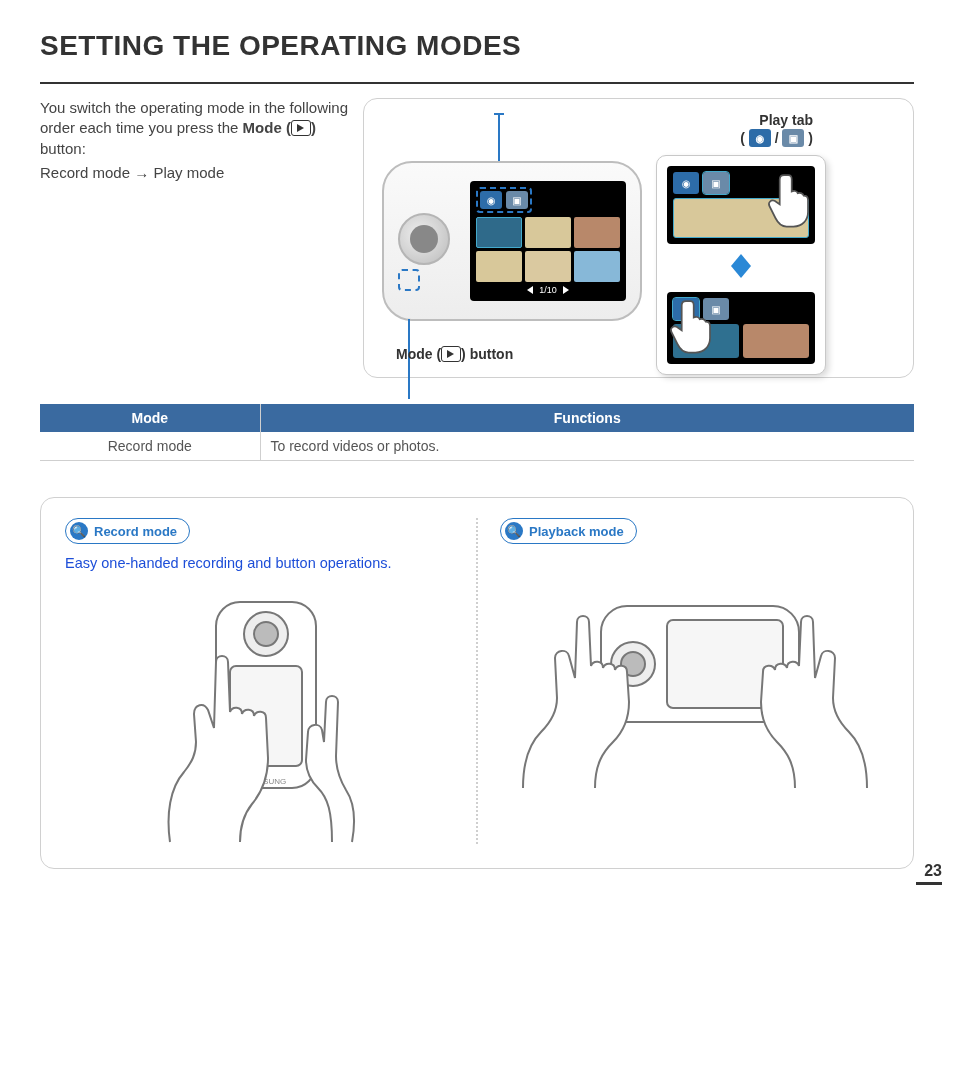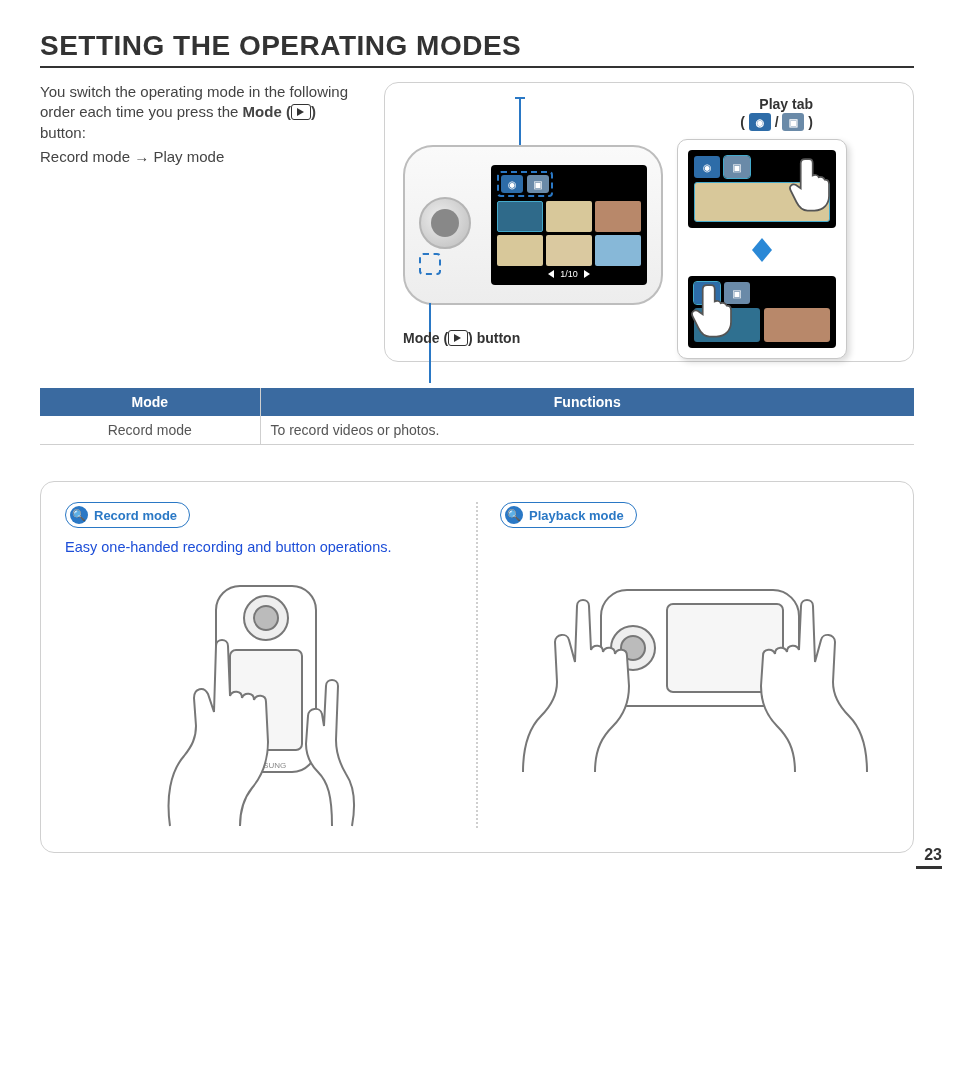--- a/index.html
+++ b/index.html
@@ -11,26 +11,26 @@
     margin: 0 auto;
     position: relative;
     padding: 30px 40px 40px 40px;
   }
   h1 {
     font-size: 28px;
     font-weight: 600;
     letter-spacing: 0.5px;
     color: #333;
     border-bottom: 2px solid #333;
-    padding-bottom: 4px;
+    padding-bottom: 20px;
     margin-bottom: 14px;
   }
   .top-section {
     display: flex;
-    gap: 24px;
+    gap: 3px;
     margin-bottom: 26px;
   }
   .intro-col {
     flex: 0 0 320px;
     font-size: 15px;
     line-height: 1.35;
     color: #444;
   }
   .intro-col p { margin-bottom: 4px; }
   .intro-col ul { list-style: none; padding-left: 4px; margin-top: 6px; }
@@ -101,21 +101,21 @@
   .thumb:nth-child(6){ background:#87b8d8; }
   .screen-bar{ display:flex;align-items:center;justify-content:center;gap:6px;color:#fff;font-size:9px;margin-top:3px; }
   .triangle-l,.triangle-r{ width:0;height:0;border-top:4px solid transparent;border-bottom:4px solid transparent; }
   .triangle-l{ border-right:6px solid #fff; }
   .triangle-r{ border-left:6px solid #fff; }
   .mode-btn-marker{
     position:absolute; left:14px; bottom:28px; width:22px; height:22px;
     border:2px dashed #2a78c5; border-radius:4px;
   }
   .mode-btn-label{
-    position:absolute; left:18px; bottom:14px;
+    position:absolute; left:32px; bottom:14px;
     font-size:14px; font-weight:700; color:#333;
   }
   .pointer1{
     position:absolute; left:134px; top:16px; width:2px; height:52px; background:#2a78c5;
   }
   .pointer1::before{ content:""; position:absolute; top:-2px; left:-4px; width:10px;height:2px;background:#2a78c5; }
   .pointer2{
     position:absolute; left:44px; top:220px; width:2px; height:80px; background:#2a78c5;
   }
   

